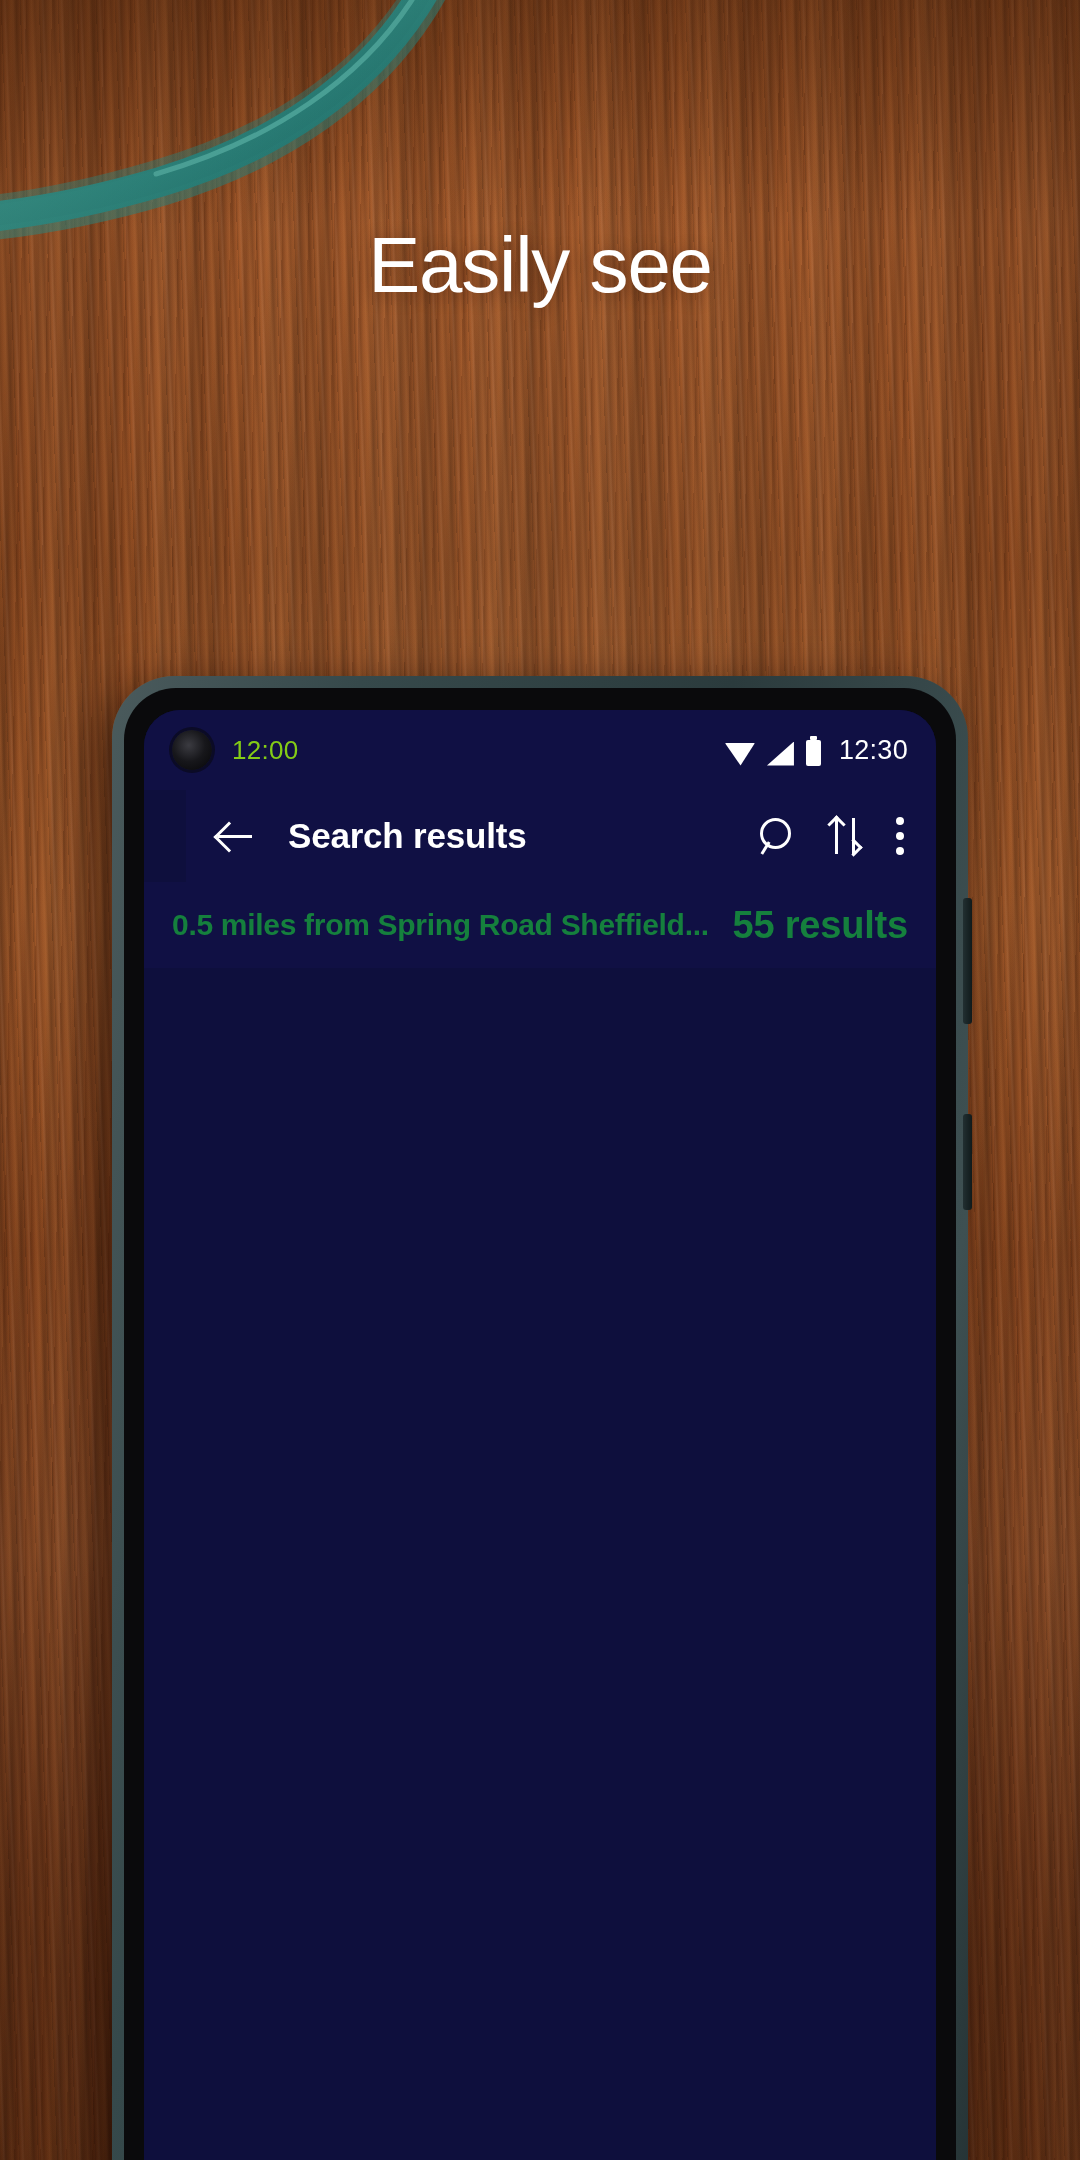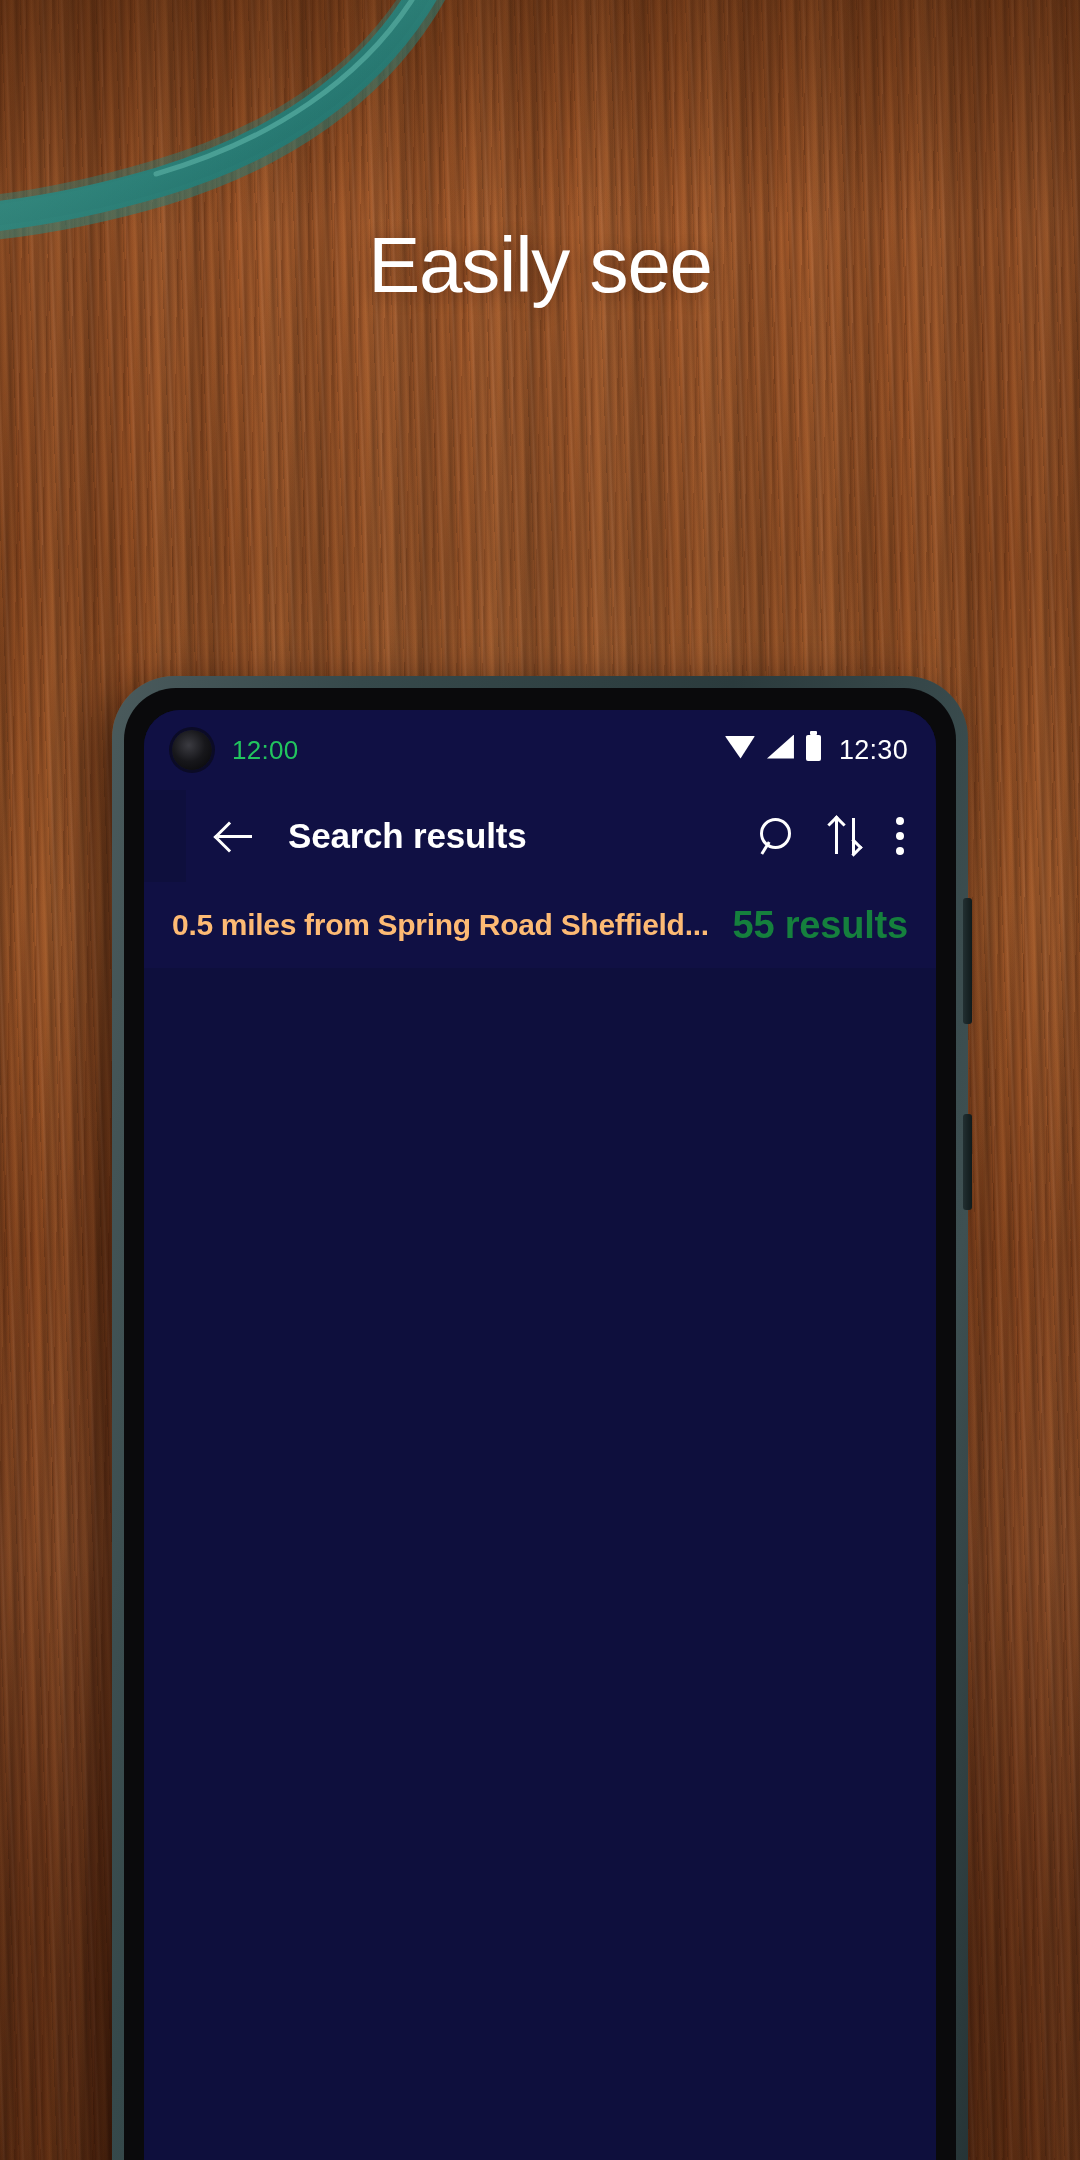--- a/index.html
+++ b/index.html
@@ -88,22 +88,22 @@
   .statusbar {
     position:relative; height:80px; background:#101044;
     display:flex; align-items:center; padding:0 28px;
   }
   .punch {
     width:40px; height:40px; border-radius:50%;
     background:radial-gradient(circle at 42% 38%, #3b3b41 0%, #17171b 48%, #050507 100%);
     box-shadow:0 0 0 3px #0b0b26;
     flex:0 0 auto;
   }
-  .sb-left-time { color:#22c55e; font-size:26px; margin-left:20px; letter-spacing:.3px; }
-  .sb-right { margin-left:auto; display:flex; align-items:flex-start; gap:12px; }
+  .sb-left-time { color:#84cc16; font-size:26px; margin-left:20px; letter-spacing:.3px; }
+  .sb-right { margin-left:auto; display:flex; align-items:flex-end; gap:12px; }
   .ic-wifi {
     width:30px; height:24px;
     background:#fff;
     clip-path:polygon(0% 6%, 100% 6%, 52% 100%);
     border-radius:3px 3px 0 0;
   }
   .ic-sig {
     width:27px; height:24px; background:#fff;
     clip-path:polygon(100% 0%, 100% 100%, 0% 100%);
   }
@@ -149,21 +149,21 @@
   .ic-sort i.bd{ left:19px; top:26px; border-right:3px solid #fff; border-top:none;
                  border-bottom:3px solid #fff; transform:rotate(-45deg); }
   .ic-dots { width:10px; display:flex; flex-direction:column; gap:7px; cursor:pointer;}
   .ic-dots b{ width:8px; height:8px; border-radius:50%; background:#fff; display:block;}
 
   
   .subbar {
     height:86px; background:#101044;
     display:flex; align-items:center; padding:0 28px;
   }
-  .sub-left { color:#fdba74; font-size:30px; font-weight:bold; letter-spacing:-.3px;}
+  .sub-left { color:#15803d; font-size:30px; font-weight:bold; letter-spacing:-.3px;}
   .sub-right{ color:#15803d; font-size:38px; font-weight:bold; margin-left:auto; letter-spacing:-.2px;}
 
   
   .map { position:relative; flex:1; background:#f6f6f7; overflow:hidden; }
   .map svg { position:absolute; inset:0; width:100%; height:100%; display:block;}
 
   
   .cards {
     position:absolute; left:0; bottom:-8px; width:100%; height:170px;
     display:flex; align-items:flex-start; padding-left:40px; gap:22px;

